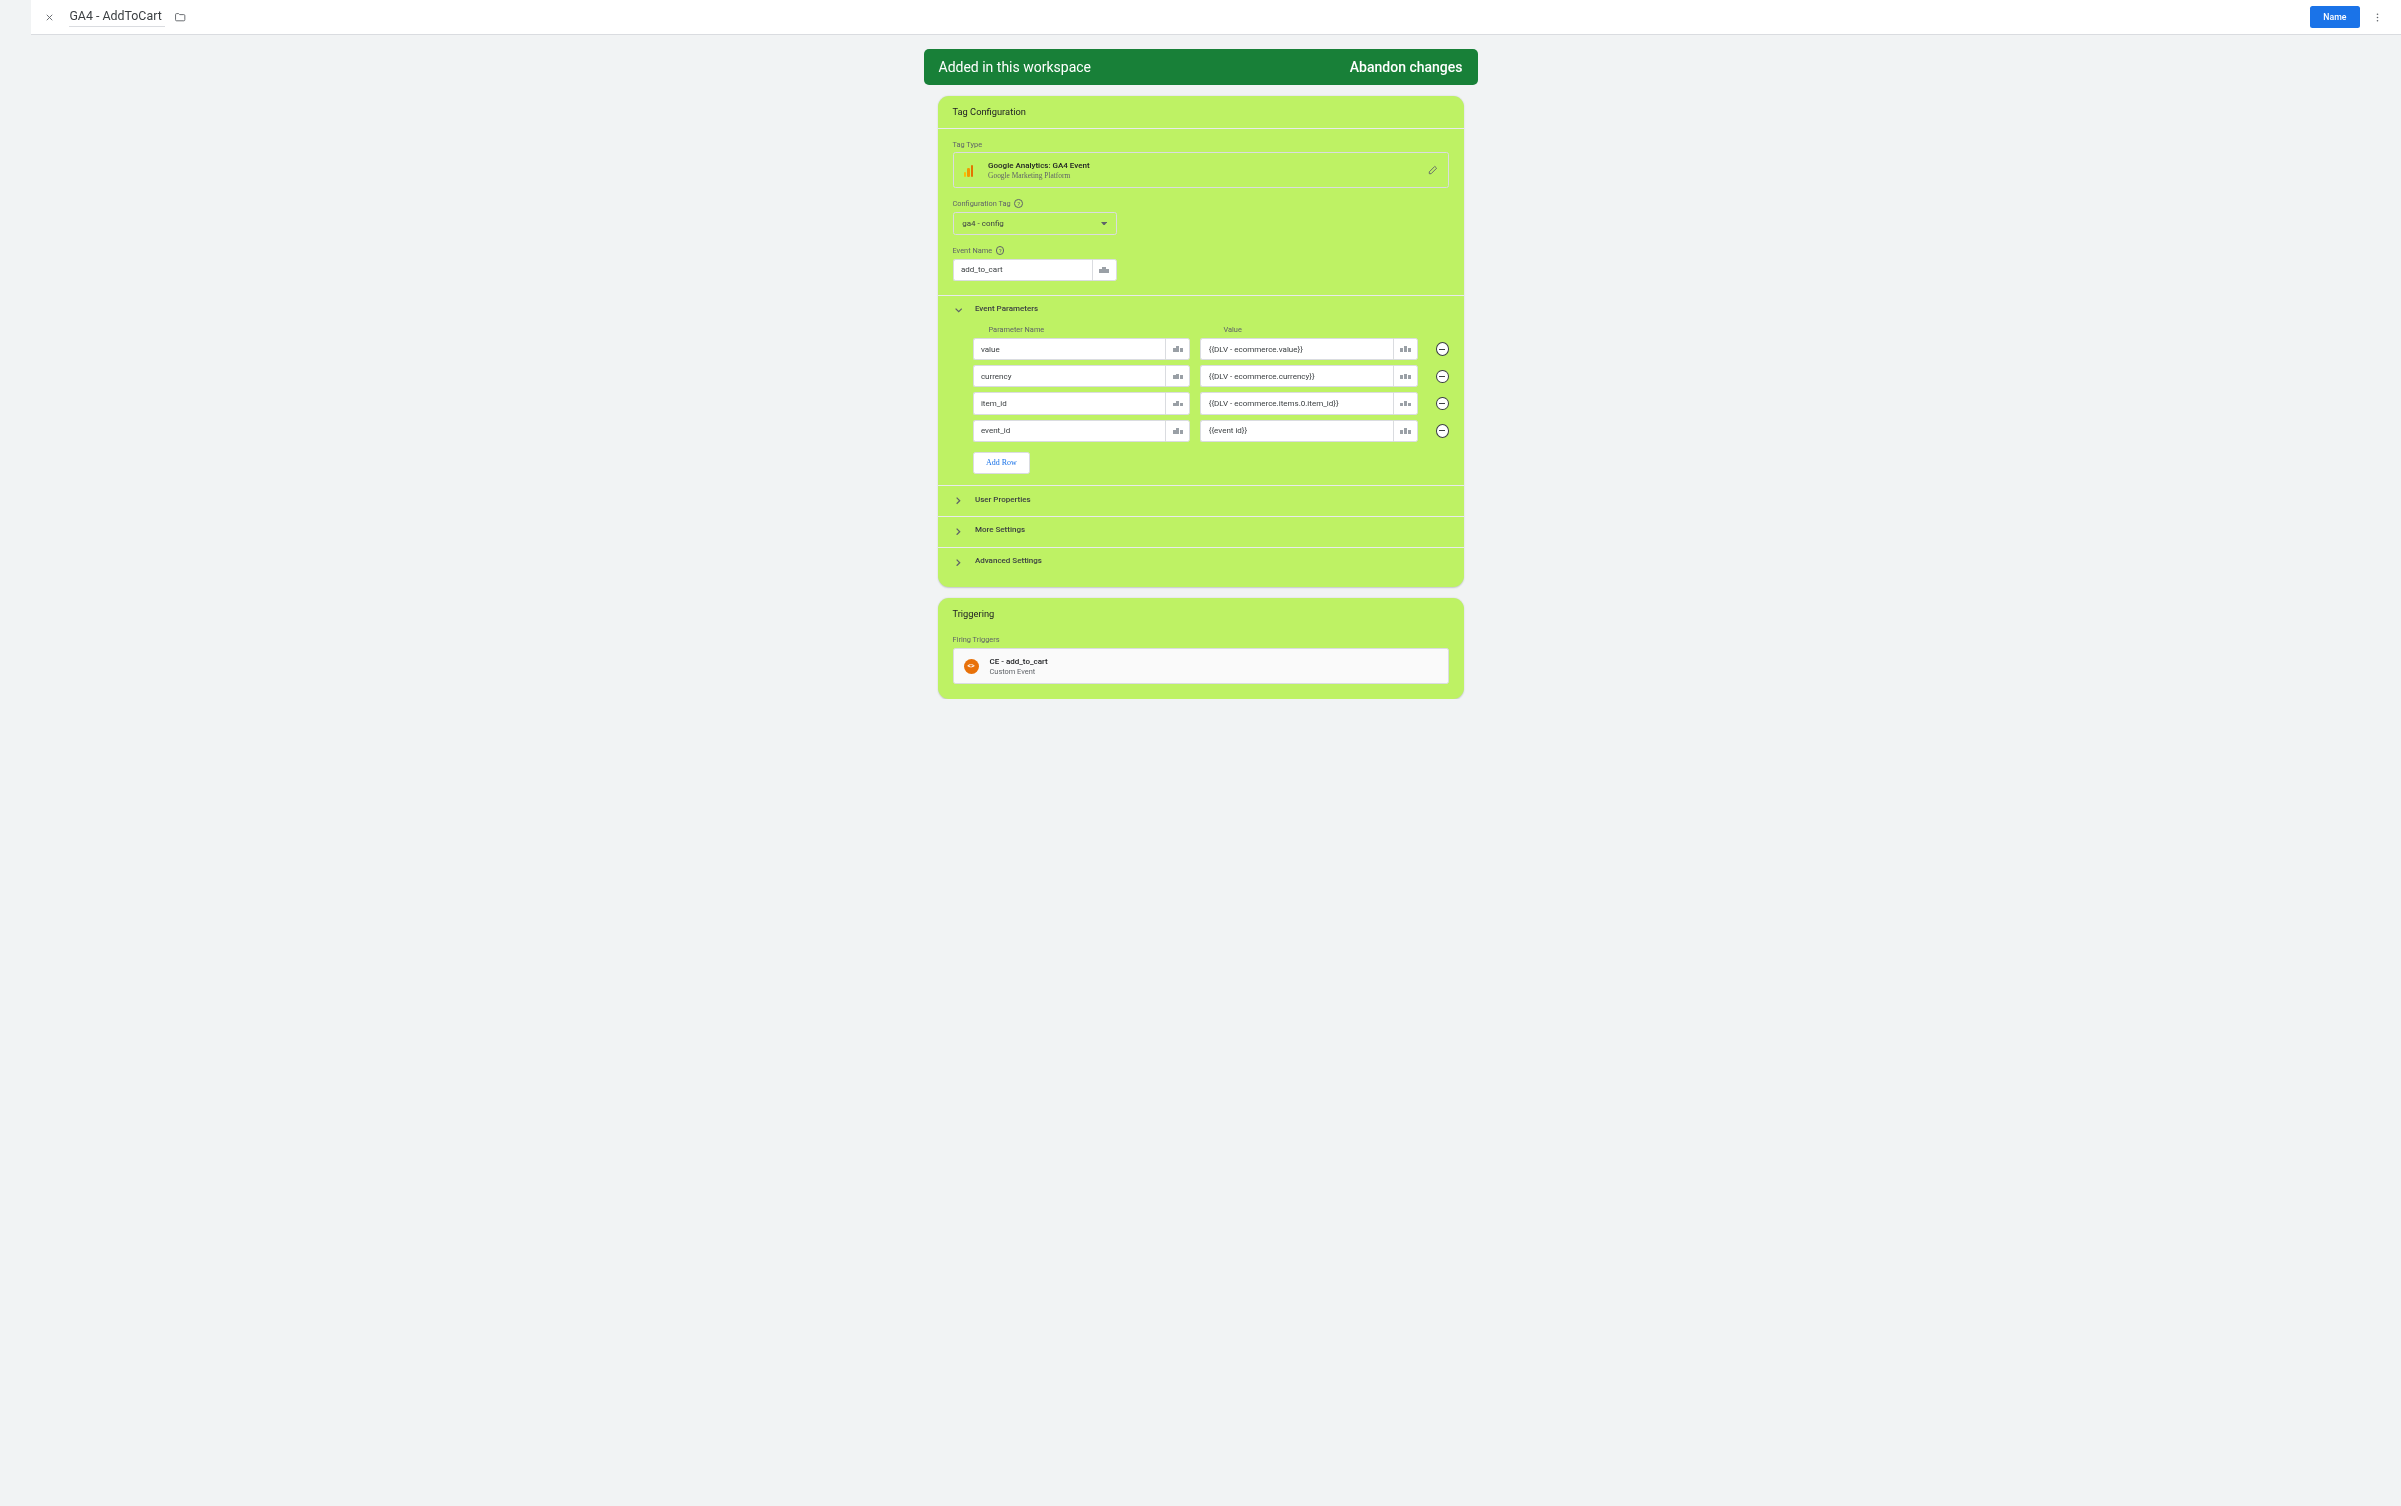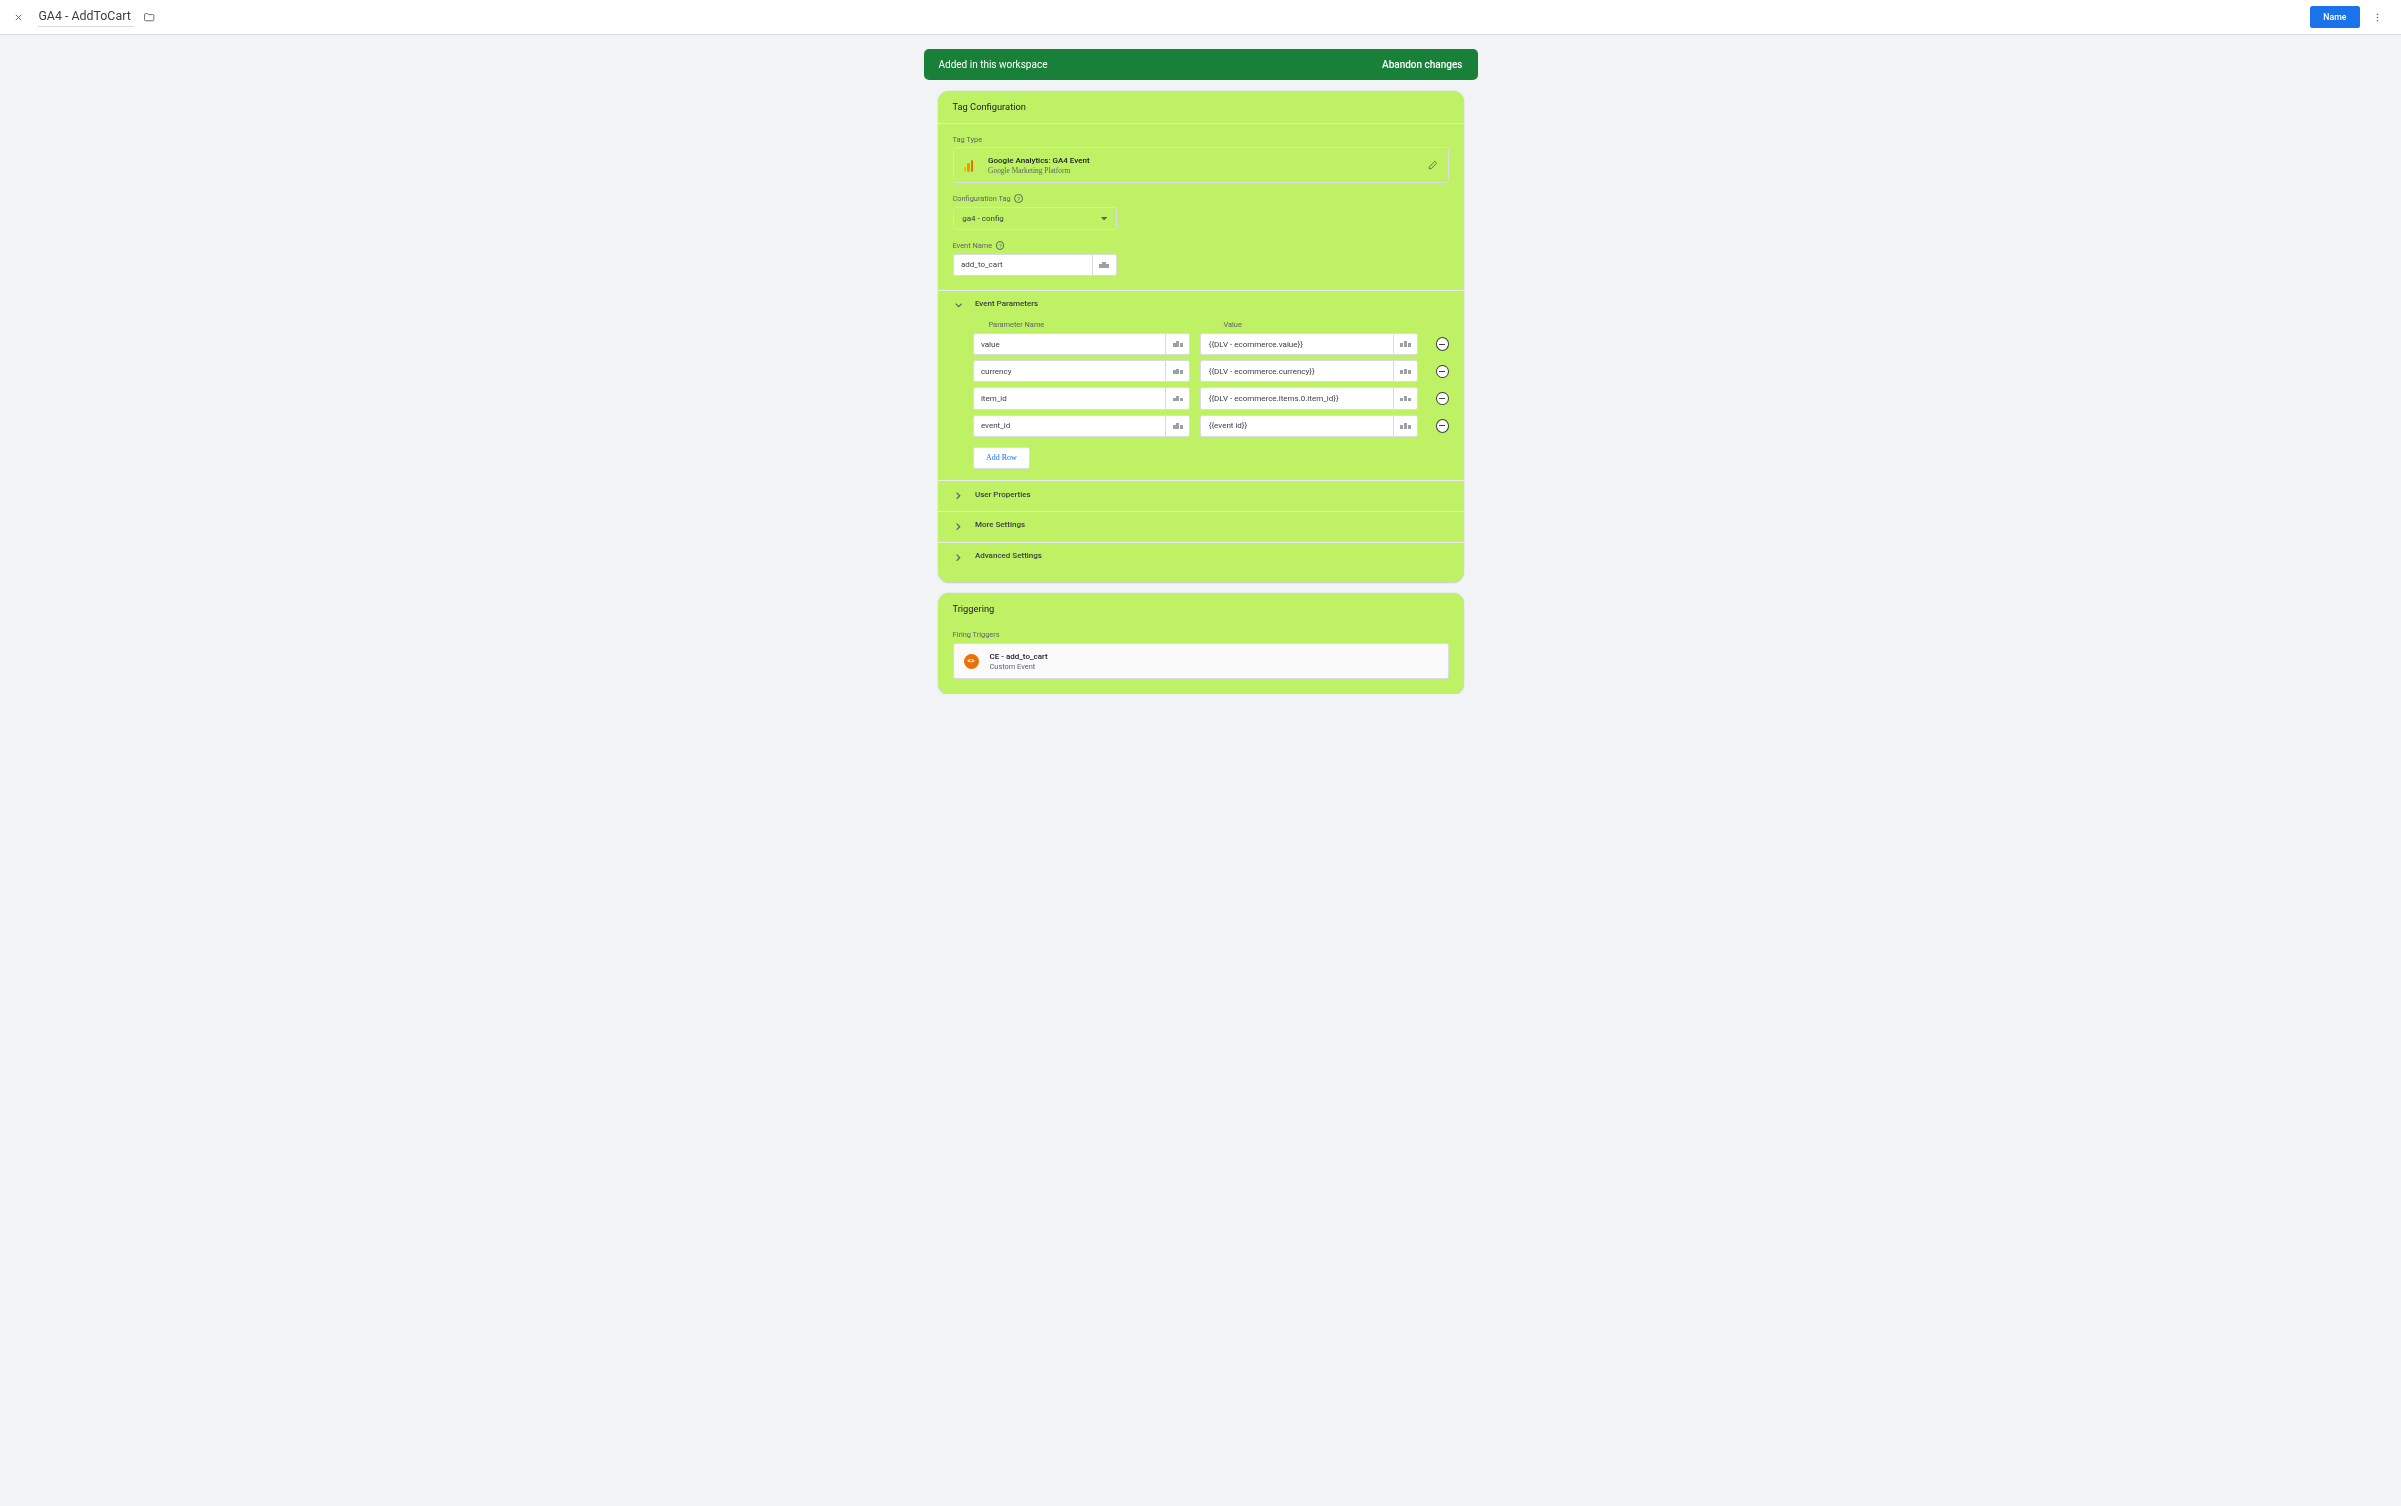--- a/index.html
+++ b/index.html
@@ -9,20 +9,21 @@
       color: #3c4043;
       font-size: 8.7px;
     }
     .header {
       background: #fff;
       height: 35px;
       display: flex;
       align-items: center;
       padding: 0 11px;
       border-bottom: 0.6px solid #dadce0;
+      margin-left: 31px;
     }
     .close-btn {
       width: 15px;
       height: 15px;
       display: flex;
       align-items: center;
       justify-content: center;
       cursor: pointer;
       color: #5f6368;
       margin-right: 12.4px;
@@ -75,21 +76,21 @@
     }
     .banner {
       width: 554px;
       background: #188038;
       color: #fff;
       border-radius: 5px;
       padding: 10px 15px;
       display: flex;
       justify-content: space-between;
       align-items: center;
-      font-size: 10px;
+      font-size: 14px;
     }
     .banner-abandon {
       cursor: pointer;
       font-weight: 500;
     }
     .card {
       width: 526px;
       background: #bef264;
       border-radius: 11px;
       box-shadow: 0 0.6px 1.2px rgba(60,64,67,0.15), 0 0.6px 1.9px rgba(60,64,67,0.1);

